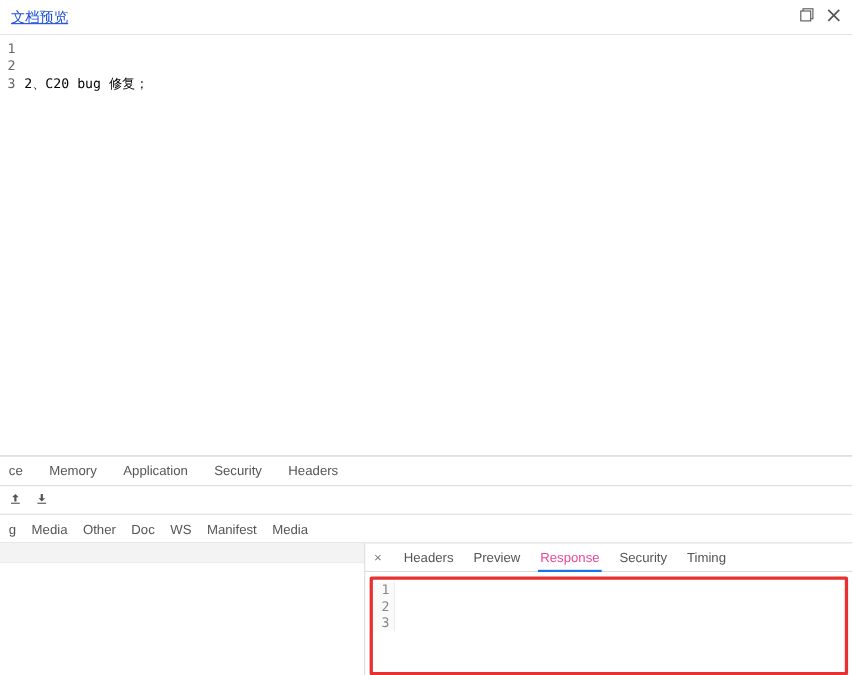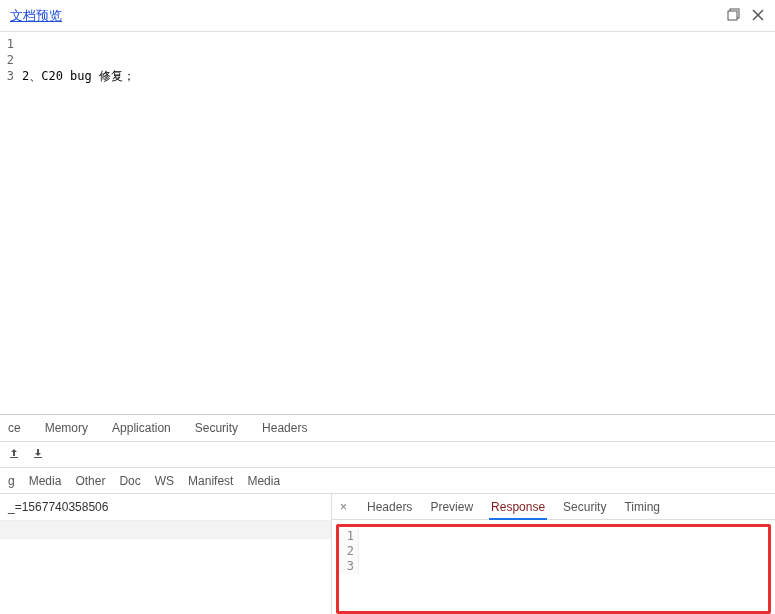--- a/index.html
+++ b/index.html
@@ -164,21 +164,21 @@
       font-size: 12px;
       margin-right: 4px;
     }
     .response-tabs .rtab {
       cursor: pointer;
       padding: 0 2px;
       height: 26px;
       line-height: 26px;
     }
     .response-tabs .rtab.active {
-      color: #7f1d1d;
+      color: #ec4899;
       border-bottom: 2px solid #1a73e8;
     }
     
     .response-content-wrap {
       flex: 1;
       padding: 4px;
     }
     .response-content {
       border: 3px solid #e83030;
       border-radius: 2px;
@@ -272,21 +272,20 @@
     <span class="filter">Other</span>
     <span class="filter">Doc</span>
     <span class="filter">WS</span>
     <span class="filter">Manifest</span>
     <span class="filter">Media</span>
   </div>
 
   <div class="devtools-body">
 
     <div class="request-list">
-      <div class="request-row">_=1567740358506</div>
       <div class="request-spacer"></div>
     </div>
 
     <div class="response-panel">
 
       <div class="response-tabs">
         <span class="close-x">×</span>
         <span class="rtab">Headers</span>
         <span class="rtab">Preview</span>
         <span class="rtab active">Response</span>

